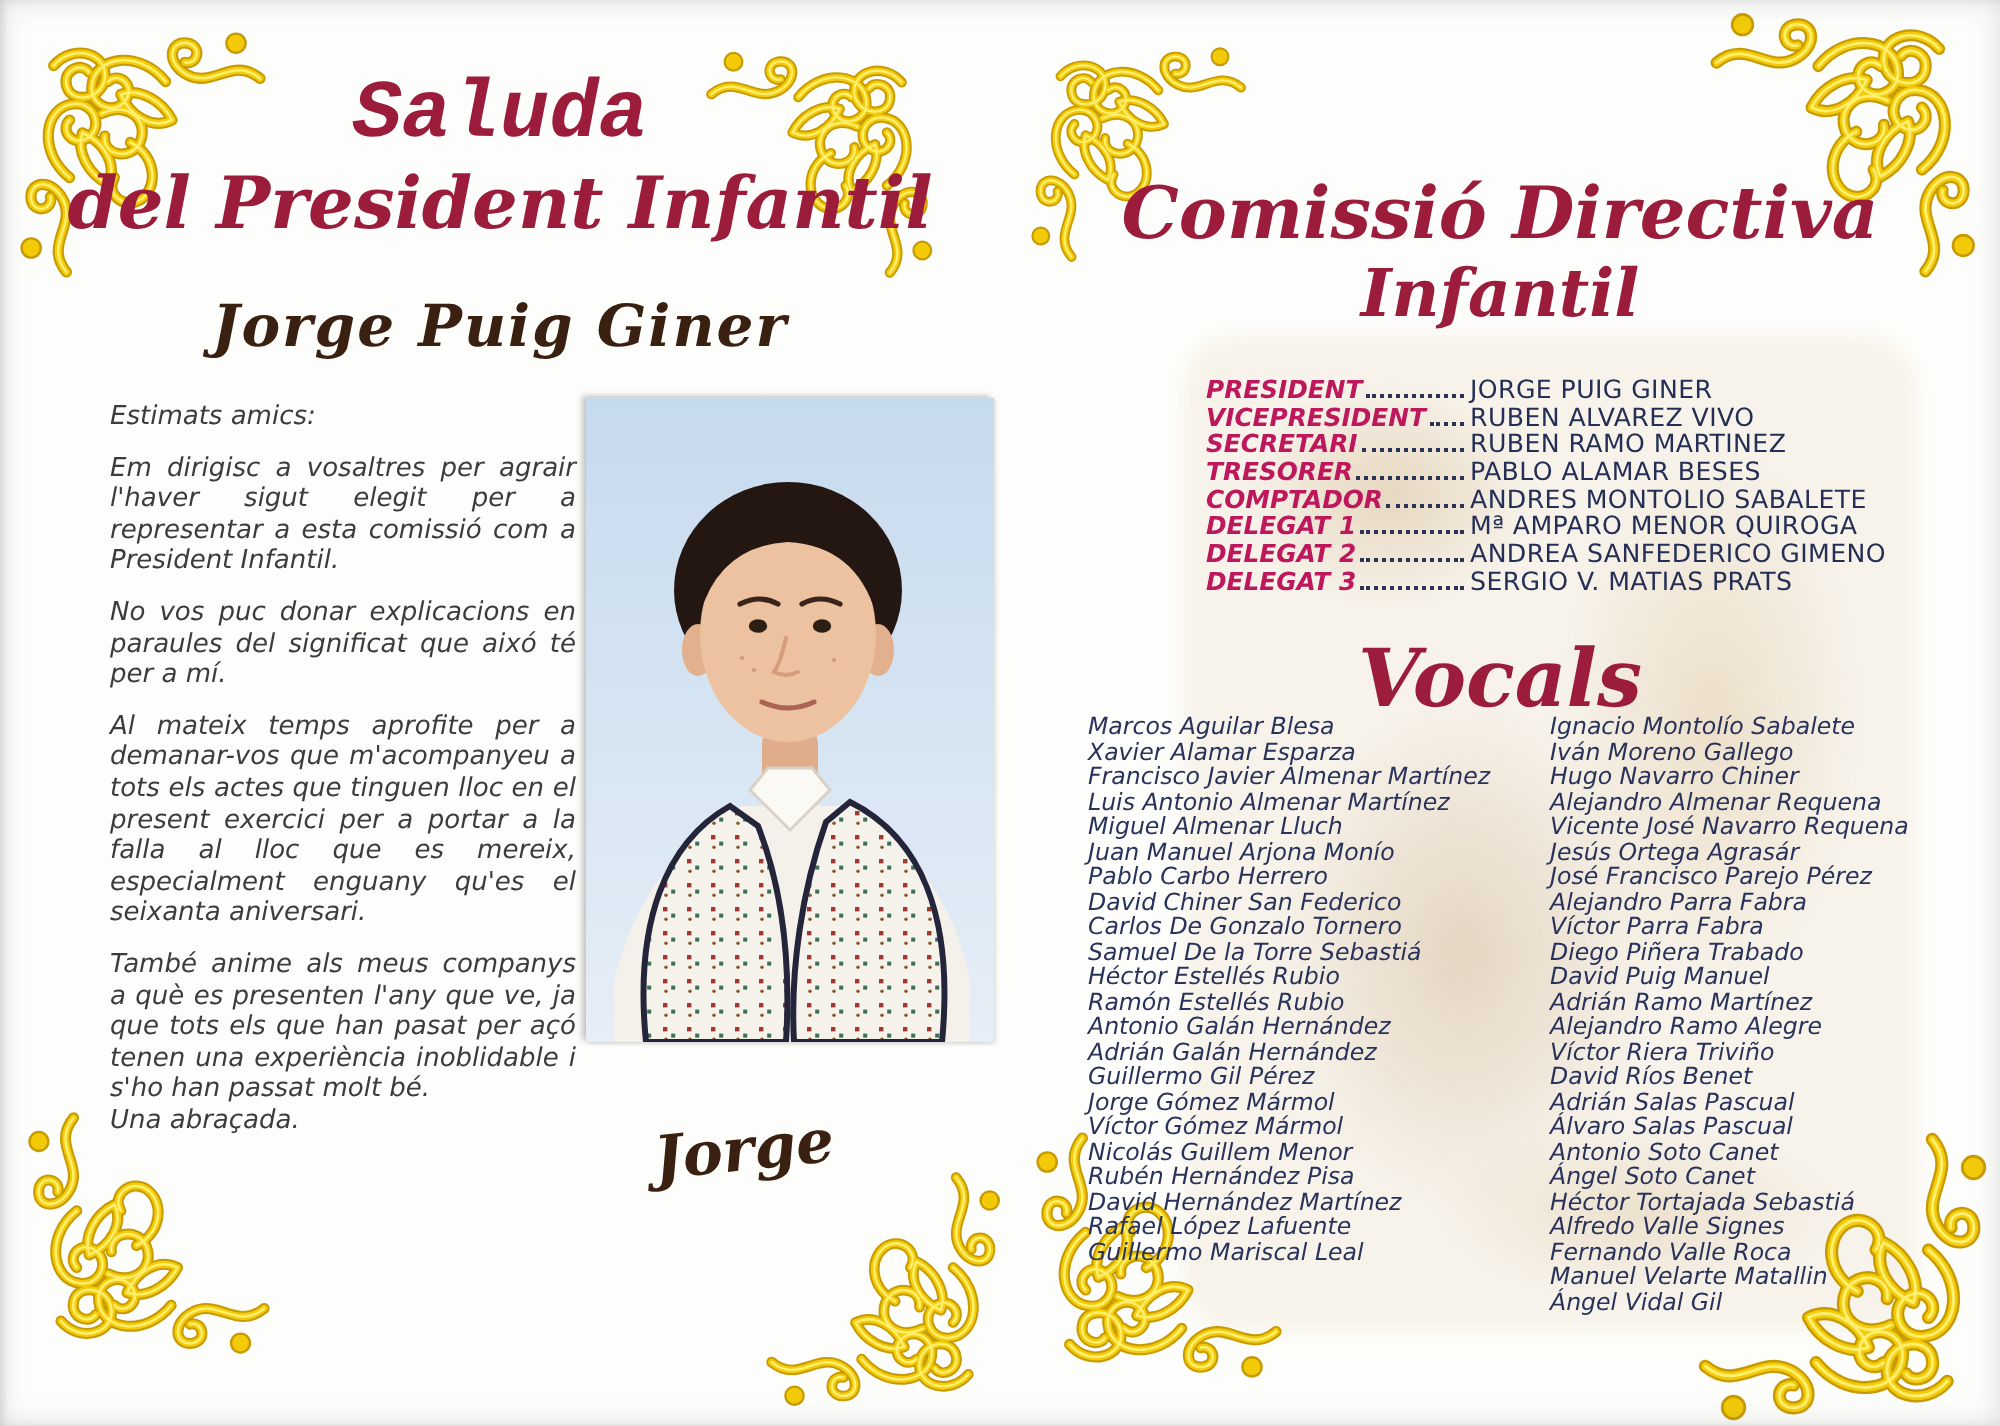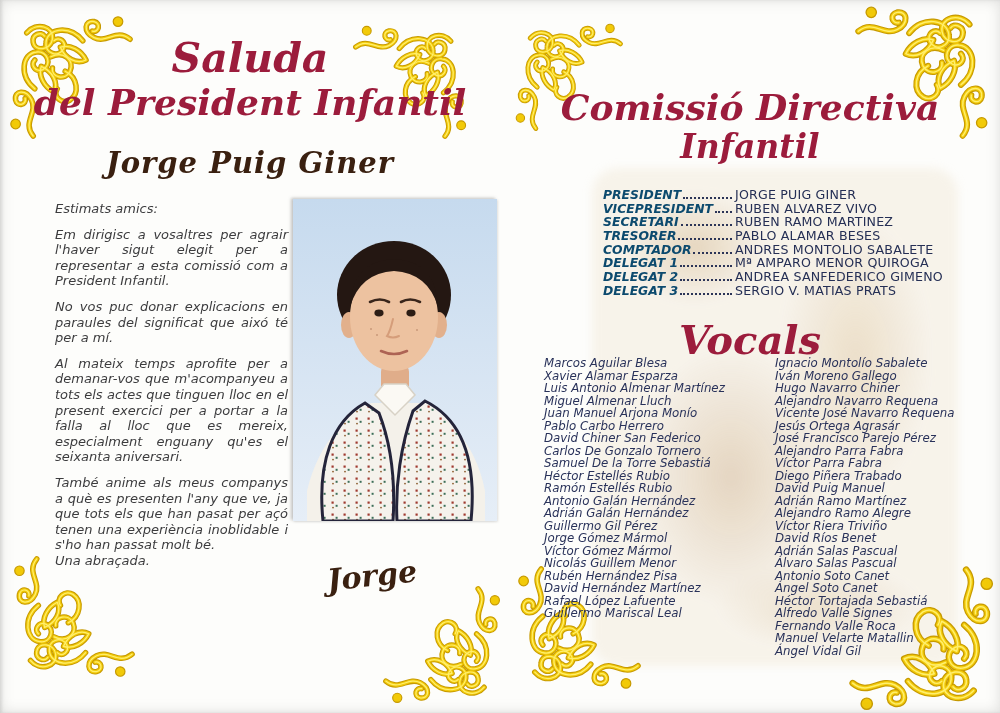--- a/index.html
+++ b/index.html
@@ -30,21 +30,21 @@
   .fl-rt-tr{right:8px;top:2px;width:138px;height:138px;}
   .fl-rt-bl{left:14px;bottom:20px;width:128px;height:128px;}
   .fl-rt-br{right:2px;bottom:-2px;width:150px;height:150px;}
 
   
   .title-left{
     position:absolute;top:36px;left:0;right:0;text-align:center;
     font-family:"DejaVu Serif",serif;font-style:italic;font-weight:bold;
     color:#9c1c3c;line-height:1.12;
   }
-  .title-left .l1{font-size:41px;}
+  .title-left .l1{font-size:41px;font-family:Liberation Mono, monospace;}
   .title-left .l2{font-size:36px;}
   .author-name{
     position:absolute;top:146px;left:0;right:0;text-align:center;
     font-family:"DejaVu Serif",serif;font-style:italic;font-weight:bold;
     font-size:29px;color:#3a2010;letter-spacing:1px;
   }
   .letter{
     position:absolute;left:55px;top:201px;width:233px;
     font-size:13px;line-height:15.6px;font-style:italic;
     color:#3c3c3e;text-align:justify;
@@ -79,21 +79,21 @@
     font-family:"DejaVu Serif",serif;font-style:italic;font-weight:bold;
     color:#9c1c3c;line-height:1.18;margin-top:24px;
   }
   .title-right .l1{font-size:36px;}
   .title-right .l2{font-size:33px;}
   .board{position:absolute;left:103px;top:187px;width:348px;}
   .board-row{display:flex;align-items:baseline;height:13.7px;}
   .role-wrap{width:132px;display:flex;align-items:baseline;flex:none;}
   .role{
     font-size:12.4px;font-weight:bold;font-style:italic;
-    color:#0c4a6e;white-space:nowrap;
+    color:#be185d;white-space:nowrap;
   }
   .leader{flex:1;border-bottom:2px dotted #2b3457;margin:0 3px 3px 2px;height:1px;}
   .bname{font-size:12.6px;color:#252f55;white-space:nowrap;letter-spacing:.2px;}
   .vocals-title{
     position:absolute;top:300px;left:0;right:0;margin:16px;text-align:center;
     font-family:"DejaVu Serif",serif;font-style:italic;font-weight:bold;
     font-size:40px;color:#9c1c3c;
   }
   .vocals{position:absolute;left:44px;top:357px;right:10px;display:flex;}
   .vocals ul{margin:0;padding:0;list-style:none;}
@@ -309,20 +309,21 @@
         </div>
       </div>
 
     <h2 class="vocals-title">Vocals</h2>
 
     <div class="vocals">
       <ul class="col1">
 
       <li>Marcos Aguilar Blesa</li>
           <li>Xavier Alamar Esparza</li>
+          <li>Francisco Javier Almenar Martínez</li>
           <li>Luis Antonio Almenar Martínez</li>
           <li>Miguel Almenar Lluch</li>
           <li>Juan Manuel Arjona Monío</li>
           <li>Pablo Carbo Herrero</li>
           <li>David Chiner San Federico</li>
           <li>Carlos De Gonzalo Tornero</li>
           <li>Samuel De la Torre Sebastiá</li>
           <li>Héctor Estellés Rubio</li>
           <li>Ramón Estellés Rubio</li>
           <li>Antonio Galán Hernández</li>
@@ -334,21 +335,21 @@
           <li>Rubén Hernández Pisa</li>
           <li>David Hernández Martínez</li>
           <li>Rafael López Lafuente</li>
           <li>Guillermo Mariscal Leal</li>
         </ul>
       <ul class="col2">
 
       <li>Ignacio Montolío Sabalete</li>
           <li>Iván Moreno Gallego</li>
           <li>Hugo Navarro Chiner</li>
-          <li>Alejandro Navarro Requena</li>
+          <li>Alejandro Almenar Requena</li>
           <li>Vicente José Navarro Requena</li>
           <li>Jesús Ortega Agrasár</li>
           <li>José Francisco Parejo Pérez</li>
           <li>Alejandro Parra Fabra</li>
           <li>Víctor Parra Fabra</li>
           <li>Diego Piñera Trabado</li>
           <li>David Puig Manuel</li>
           <li>Adrián Ramo Martínez</li>
           <li>Alejandro Ramo Alegre</li>
           <li>Víctor Riera Triviño</li>

